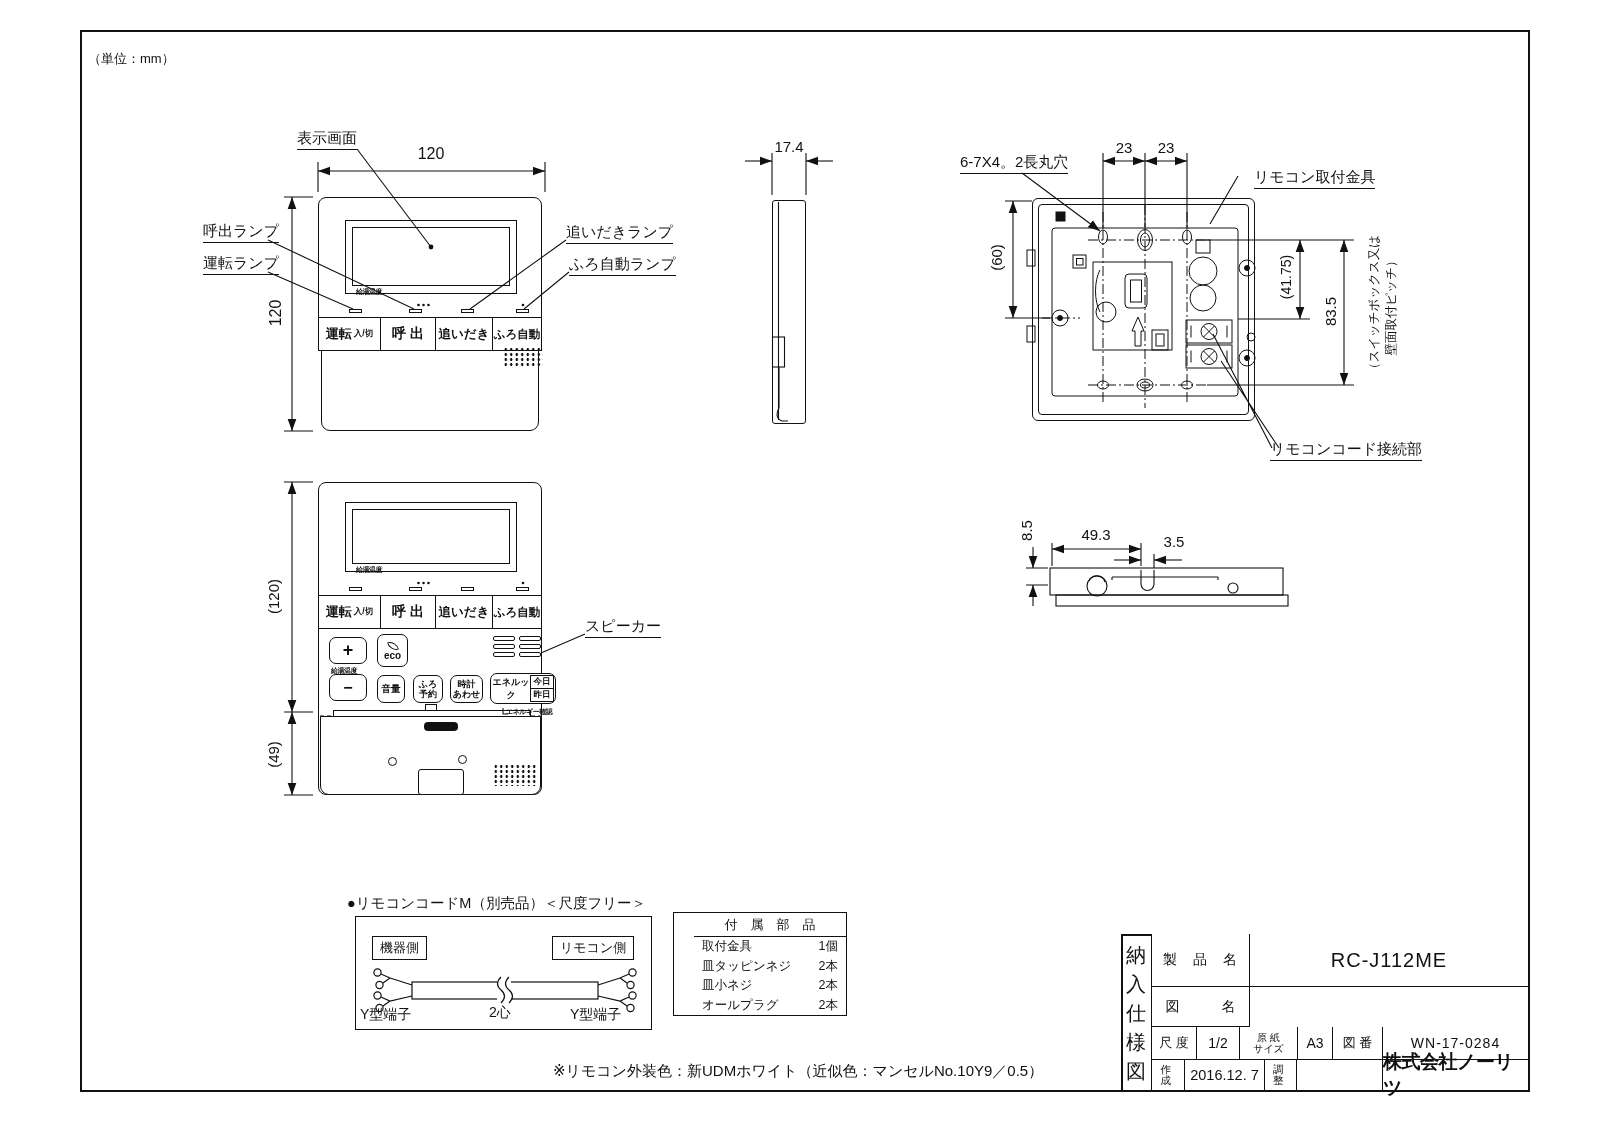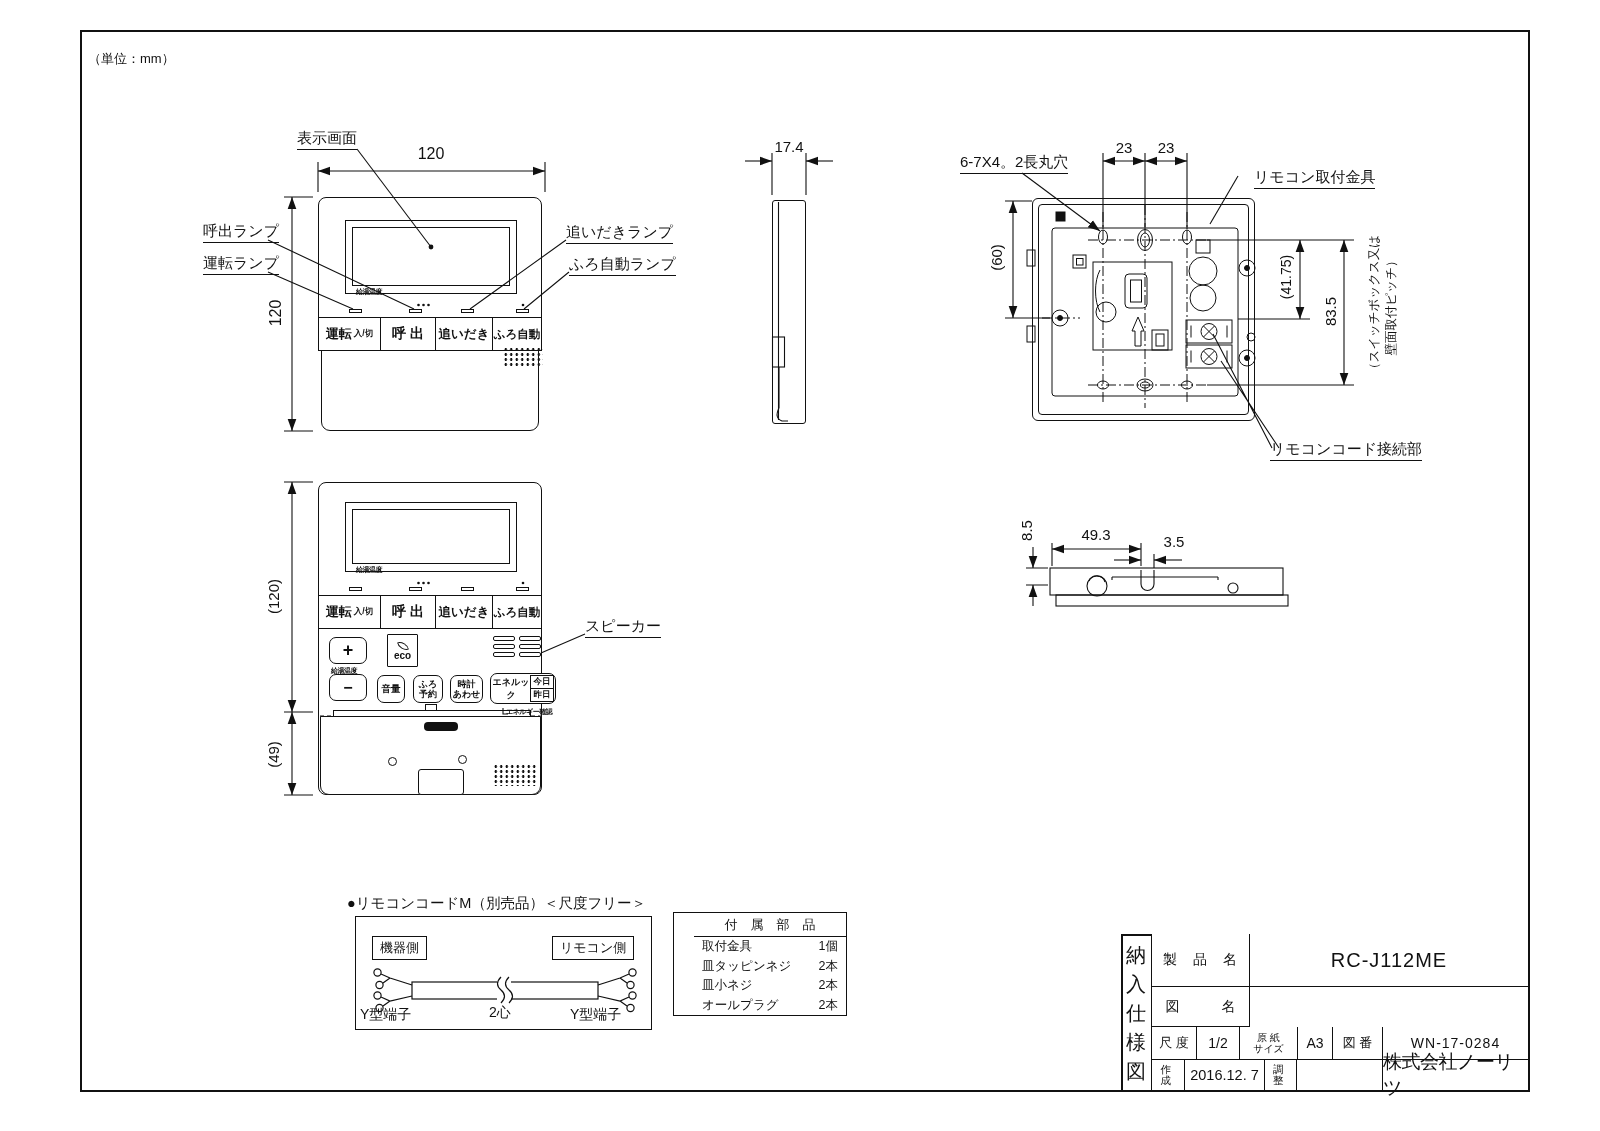--- a/index.html
+++ b/index.html
@@ -110,21 +110,21 @@
     <span style="font-size:11.5px;">ふろ自動</span>
   </div>
 
   <div class="btn rbtn" style="left:329px;top:637px;width:38px;height:27px;font-size:18px;">
     <span>+</span>
   </div>
   <div class="tinycap" style="left:331px;top:666px;">給湯温度</div>
   <div class="btn rbtn" style="left:329px;top:674px;width:38px;height:27px;font-size:16px;">
     <span>−</span>
   </div>
-  <div class="btn rbtn" style="left:387px;top:634px;width:31px;height:33px;flex-direction:column;border-radius:1px;">
+  <div class="btn rbtn" style="left:377px;top:634px;width:31px;height:33px;flex-direction:column;border-radius:7px;">
     <div class="leaf"></div>
     <span style="font-size:10px;margin-top:-1px;">eco</span>
   </div>
   <div class="btn rbtn" style="left:377px;top:675px;width:28px;height:28px;">
     <span style="font-size:9.5px;">音量</span>
   </div>
   <div class="btn rbtn" style="left:413px;top:675px;width:30px;height:28px;">
     <div class="twoline">
       <div>ふろ</div>
       <div>予約</div>
@@ -195,20 +195,21 @@
     <div style="height:19.5px;display:flex;align-items:center;justify-content:space-between;padding:0 8px;font-size:12.5px;">
       <span>皿小ネジ</span>
       <span>2本</span>
     </div>
     <div style="height:19.5px;display:flex;align-items:center;justify-content:space-between;padding:0 8px;font-size:12.5px;">
       <span>オールプラグ</span>
       <span>2本</span>
     </div>
   </div>
 
+  <div class="lbl" style="left:553px;top:1062px;">※リモコン外装色：新UDMホワイト（近似色：マンセルNo.10Y9／0.5）</div>
 
   <div class="abs" style="left:1121px;top:934px;width:409px;height:158px;border:2px solid #111;background:#fff;z-index:3;"></div>
   <div class="abs" style="left:1121px;top:934px;width:31px;height:158px;border-right:1.5px solid #111;z-index:4;display:flex;align-items:center;justify-content:center;">
     <div style="width:22px;word-break:break-all;font-size:20px;line-height:29px;text-align:center;">納入仕様図</div>
   </div>
   <div class="cellL" style="left:1152px;top:934px;width:98px;height:53px;font-size:14px;">
     <span class="tb-txt">製　品　名</span>
   </div>
   <div class="cellL" style="left:1250px;top:934px;width:278px;height:53px;border-right:none;font-size:20px;">
     <span style="letter-spacing:1px;">RC-J112ME</span>
@@ -240,21 +241,21 @@
   <div class="cellL" style="left:1152px;top:1060px;width:33px;height:30px;border-bottom:none;">
     <div class="stackchar">作成</div>
   </div>
   <div class="cellL" style="left:1185px;top:1060px;width:80px;height:30px;border-bottom:none;font-size:14.5px;">
     <span>2016.12. 7</span>
   </div>
   <div class="cellL" style="left:1265px;top:1060px;width:32px;height:30px;border-bottom:none;">
     <div class="stackchar">調整</div>
   </div>
   <div class="cellL" style="left:1297px;top:1060px;width:86px;height:30px;border-bottom:none;"></div>
-  <div class="cellL" style="left:1383px;top:1060px;width:145px;height:30px;border:none;font-size:19px;font-weight:normal;">
+  <div class="cellL" style="left:1383px;top:1060px;width:145px;height:30px;border:none;font-size:19px;font-weight:bold;">
     <span style="letter-spacing:-0.5px;">株式会社ノーリツ</span>
   </div>
 
   <svg class="overlay" width="1600" height="1131" viewBox="0 0 1600 1131">
     <defs>
       <marker id="ar" viewBox="0 0 10 10" refX="10" refY="5" markerWidth="11" markerHeight="11" orient="auto-start-reverse">
         <path d="M0,1.4 L10,5 L0,8.6 Z" fill="#111"></path>
       </marker>
     </defs>
 

